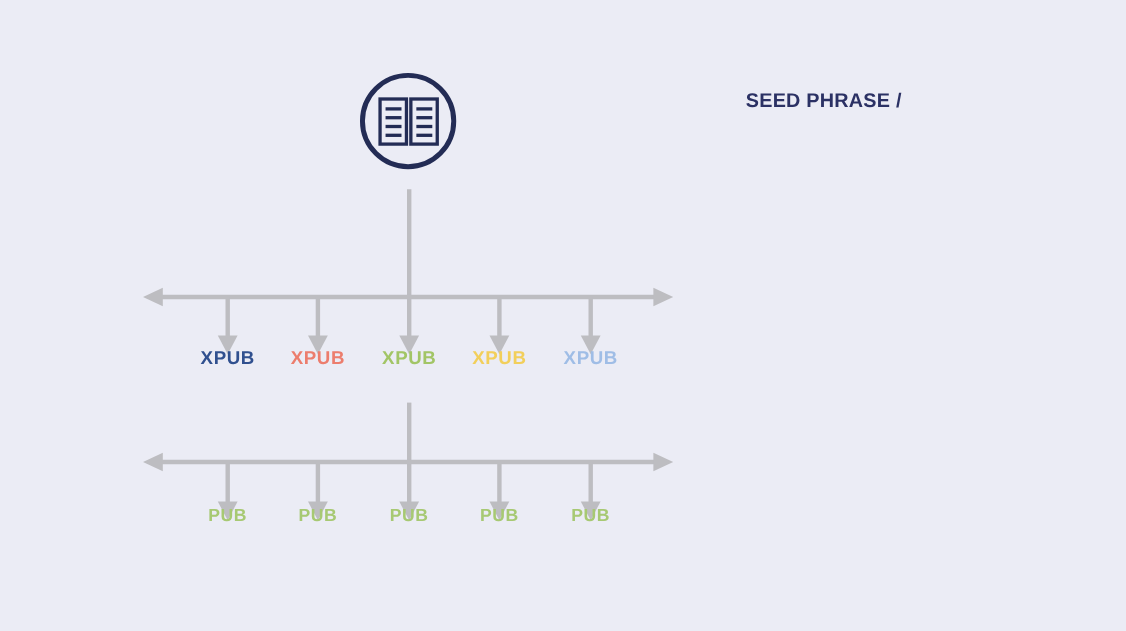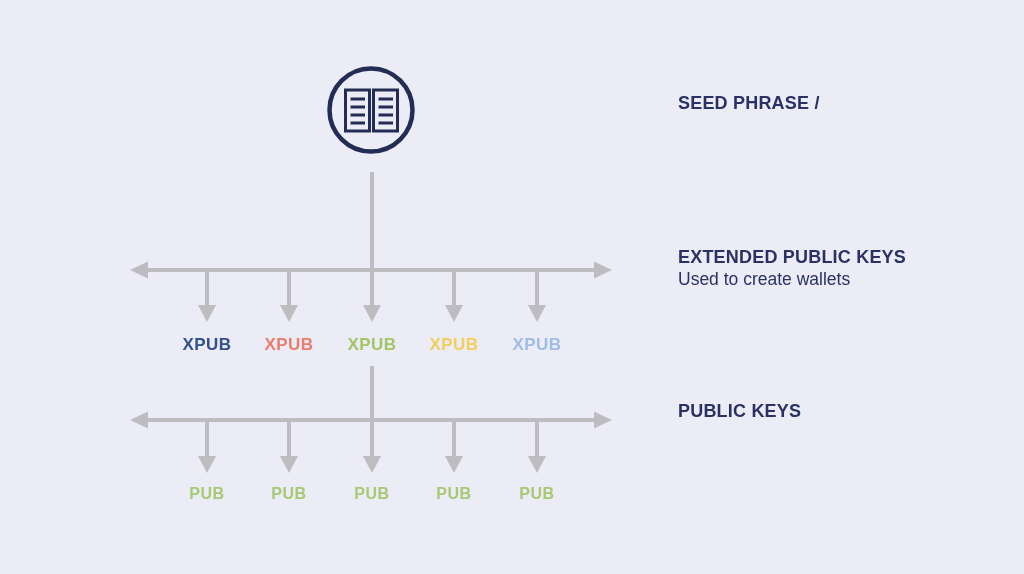--- a/index.html
+++ b/index.html
@@ -27,42 +27,42 @@
 
   .node-label {
     position: absolute;
     transform: translateX(-50%);
     font-weight: bold;
     white-space: nowrap;
     letter-spacing: 0.5px;
   }
   #xpub-row .node-label { top: 0; font-size: 17px; }
   #pub-row .node-label { top: 0; font-size: 16px; }
-  #xpub-row { position: absolute; left: 0; top: 335px; width: 1024px; height: 24px; }
-  #pub-row  { position: absolute; left: 0; top: 485px; width: 1024px; height: 24px; text-align: right; }
+  #xpub-row { position: absolute; left: 0; top: 316px; width: 1024px; height: 24px; }
+  #pub-row  { position: absolute; left: 0; top: 461px; width: 1024px; height: 24px; text-align: right; }
 
   .annotation {
     position: absolute;
     left: 678px;
     color: var(--heading, #2b3164);
   }
   .annotation .title {
     font-weight: bold;
     font-size: 18px;
     line-height: 22px;
     letter-spacing: 0.2px;
     white-space: nowrap;
   }
   .annotation .subtitle {
     font-weight: normal;
     font-size: 17.5px;
     line-height: 23px;
     white-space: nowrap;
   }
-  #annotation-root { top: 92px; }
+  #annotation-root { top: 80px; }
   #annotation-tier1 { top: 246px; }
   #annotation-tier2 { top: 400px; }
 </style>
 </head>
 <body>
 
 <div id="canvas">
 
   <svg class="layer" viewBox="0 0 1024 574" aria-hidden="true">
 
@@ -132,22 +132,17 @@
       <span class="node-label" style="left: 289px; color: rgb(167, 201, 115);">PUB</span>
       <span class="node-label" style="left: 372px; color: rgb(167, 201, 115);">PUB</span>
       <span class="node-label" style="left: 454px; color: rgb(167, 201, 115);">PUB</span>
       <span class="node-label" style="left: 537px; color: rgb(167, 201, 115);">PUB</span>
     </div>
 
   <div class="annotation" id="annotation-root">
     <div class="title">SEED PHRASE /</div>
   </div>
 
-  <div class="annotation" id="annotation-tier1">
-    <div class="title">EXTENDED PUBLIC KEYS</div>
-    <div class="subtitle">Used to create wallets</div>
-  </div>
 
   <div class="annotation" id="annotation-tier2">
-    <div class="title">PUBLIC KEYS</div>
   </div>
 
 </div>
 
 </body></html>

